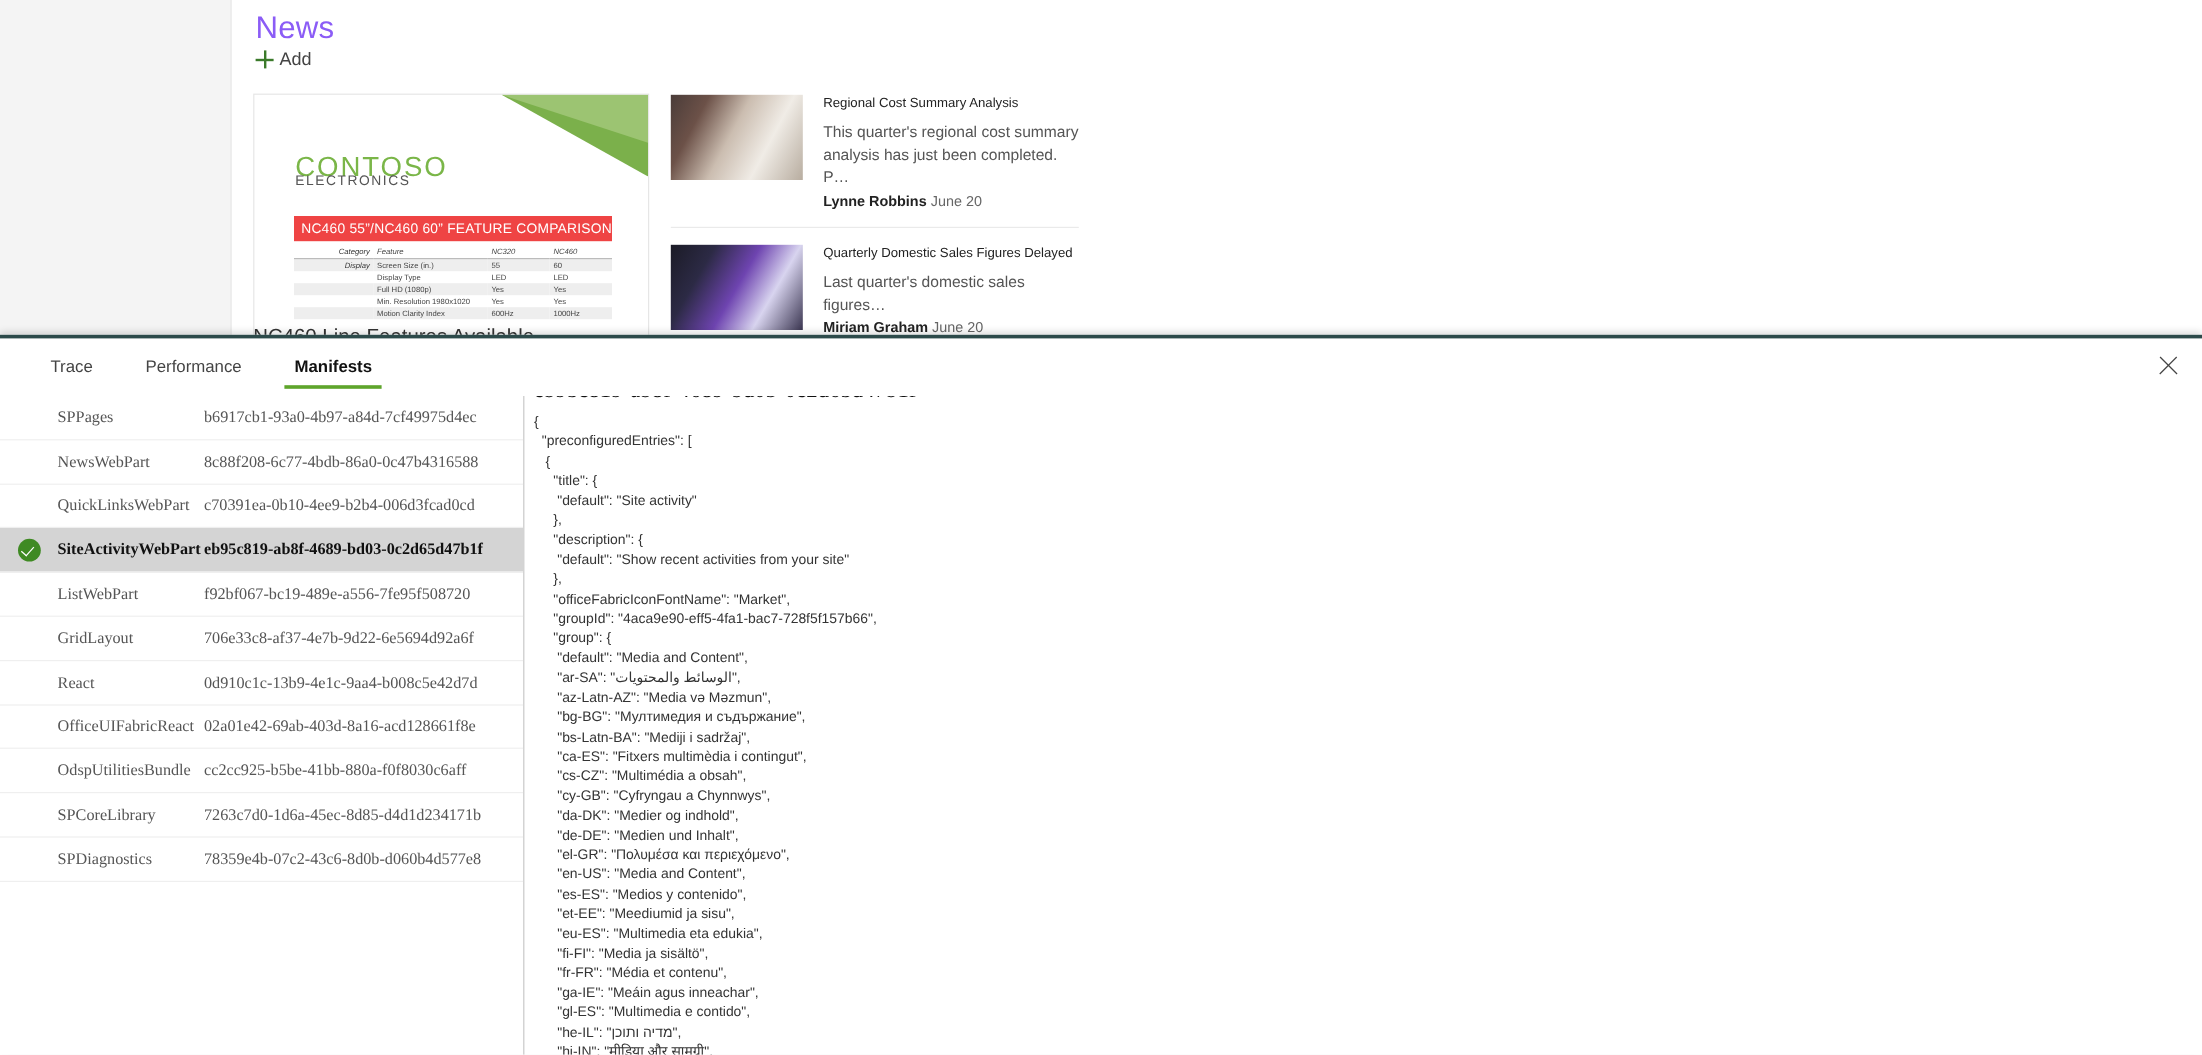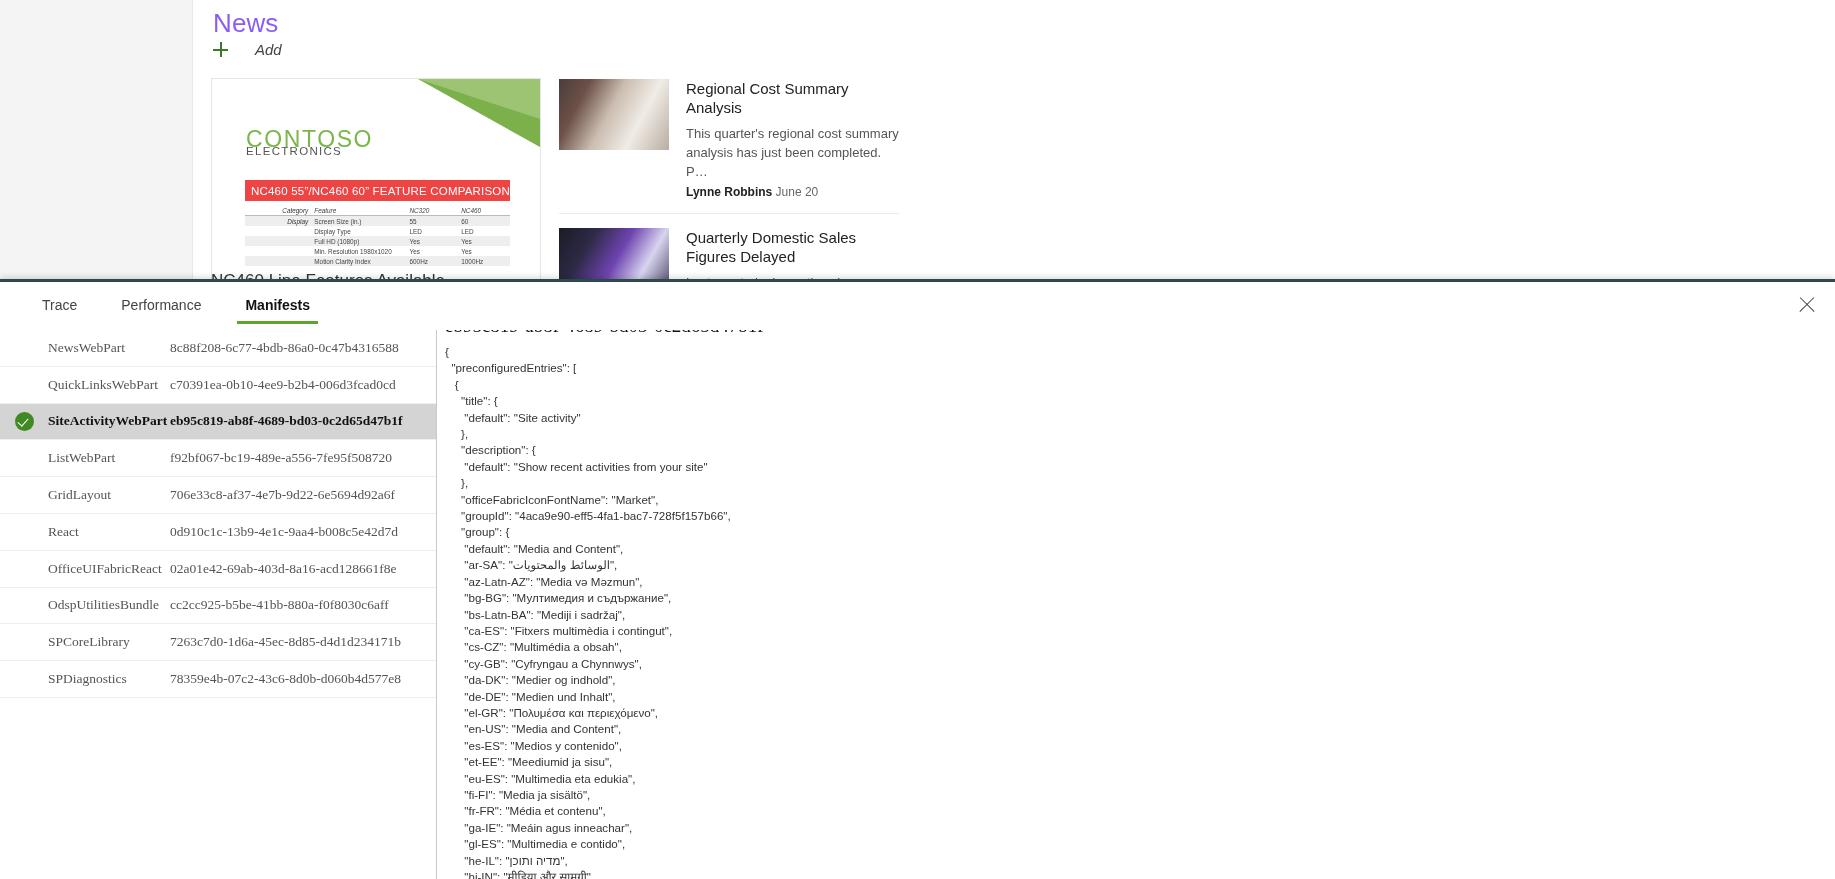--- a/index.html
+++ b/index.html
@@ -20,22 +20,22 @@
     background:#f4f4f4; border-right:1px solid #e8e8e8;
   }
   .sp-canvas { position:absolute; left:194px; top:0; right:0; bottom:0; }
 
   .news-title {
     position:absolute; left:19px; top:8px;
     font-size:26px; font-weight:300; color:#8b5cf6; letter-spacing:.1px;
   }
   .news-add {
     position:absolute; left:19px; top:41px;
-    display:flex; align-items:center; gap:27px;
-    font-size:15px; color:#444; cursor:pointer;font-style:italic;
+    display:flex; align-items:center; gap:5px;
+    font-size:15px; color:#444; cursor:pointer;
   }
   .plus-ic { width:15px; height:15px; position:relative; display:inline-block; }
   .plus-ic:before, .plus-ic:after {
     content:""; position:absolute; background:#3b7a2a;
   }
   .plus-ic:before { left:0; top:7px; width:15px; height:1.5px; }
   .plus-ic:after { top:0; left:7px; height:15px; width:1.5px; }
 
   
   .hero {
@@ -95,21 +95,21 @@
 
   
   .newslist { position:absolute; left:365px; top:73px; width:340px; }
   .news-item { display:flex; gap:17px; padding:6px 0 14px; }
   .news-item + .news-item { border-top:1px solid #eaeaea; padding-top:14px; }
   .news-thumb { width:110px; height:71px; flex:0 0 110px; overflow:hidden; position:relative; background:#cfcfcf; }
   .thumb-a { background:linear-gradient(118deg,#4a3c39 0%,#6c5148 22%,#cbbdb0 46%,#f0ece6 70%,#b8ada0 100%); }
   .thumb-b { background:linear-gradient(120deg,#1b1b26 0%,#2c2a45 25%,#6e44b0 50%,#d8d4ef 72%,#3a3550 100%); }
   .thumb-c { background:linear-gradient(150deg,#dfe4ea 0%,#c3cbd4 40%,#9fa8b3 70%,#e8ebee 100%); }
   .news-body { flex:1; min-width:0; }
-  .nh { font-size:15px; color:#222; line-height:1.28; margin-bottom:8px; }
+  .nh { font-size:11px; color:#222; line-height:1.28; margin-bottom:8px; }
   .nd { font-size:13px; color:#555; line-height:1.45; margin-bottom:3px; }
   .nby { font-size:12px; color:#444; }
   .nby b { font-weight:700; color:#222;margin-top:47px; }
   .nby span { color:#666; }
 
   
   .faded { position:absolute; opacity:.16; }
   .doc-title { left:916px; top:466px; font-size:24px; font-weight:300; color:#333; }
   .see-all { left:1207px; top:474px; font-size:13px; color:#444; }
   .doc-cmd {
@@ -381,20 +381,25 @@
 
     <div class="ov-tabs" id="ov-tabs">
         <div class="ov-tab">Trace</div>
         <div class="ov-tab">Performance</div>
         <div class="ov-tab active">Manifests</div>
       </div>
     <div class="ov-close"></div>
 
     <div class="man-wrap">
       <div id="man-rows">
+          <div class="man-row">
+            <span class="man-check"></span>
+            <span class="man-name">SPPages</span>
+            <span class="man-id">b6917cb1-93a0-4b97-a84d-7cf49975d4ec</span>
+          </div>
           <div class="man-row">
             <span class="man-check"></span>
             <span class="man-name">NewsWebPart</span>
             <span class="man-id">8c88f208-6c77-4bdb-86a0-0c47b4316588</span>
           </div>
           <div class="man-row">
             <span class="man-check"></span>
             <span class="man-name">QuickLinksWebPart</span>
             <span class="man-id">c70391ea-0b10-4ee9-b2b4-006d3fcad0cd</span>
           </div>

